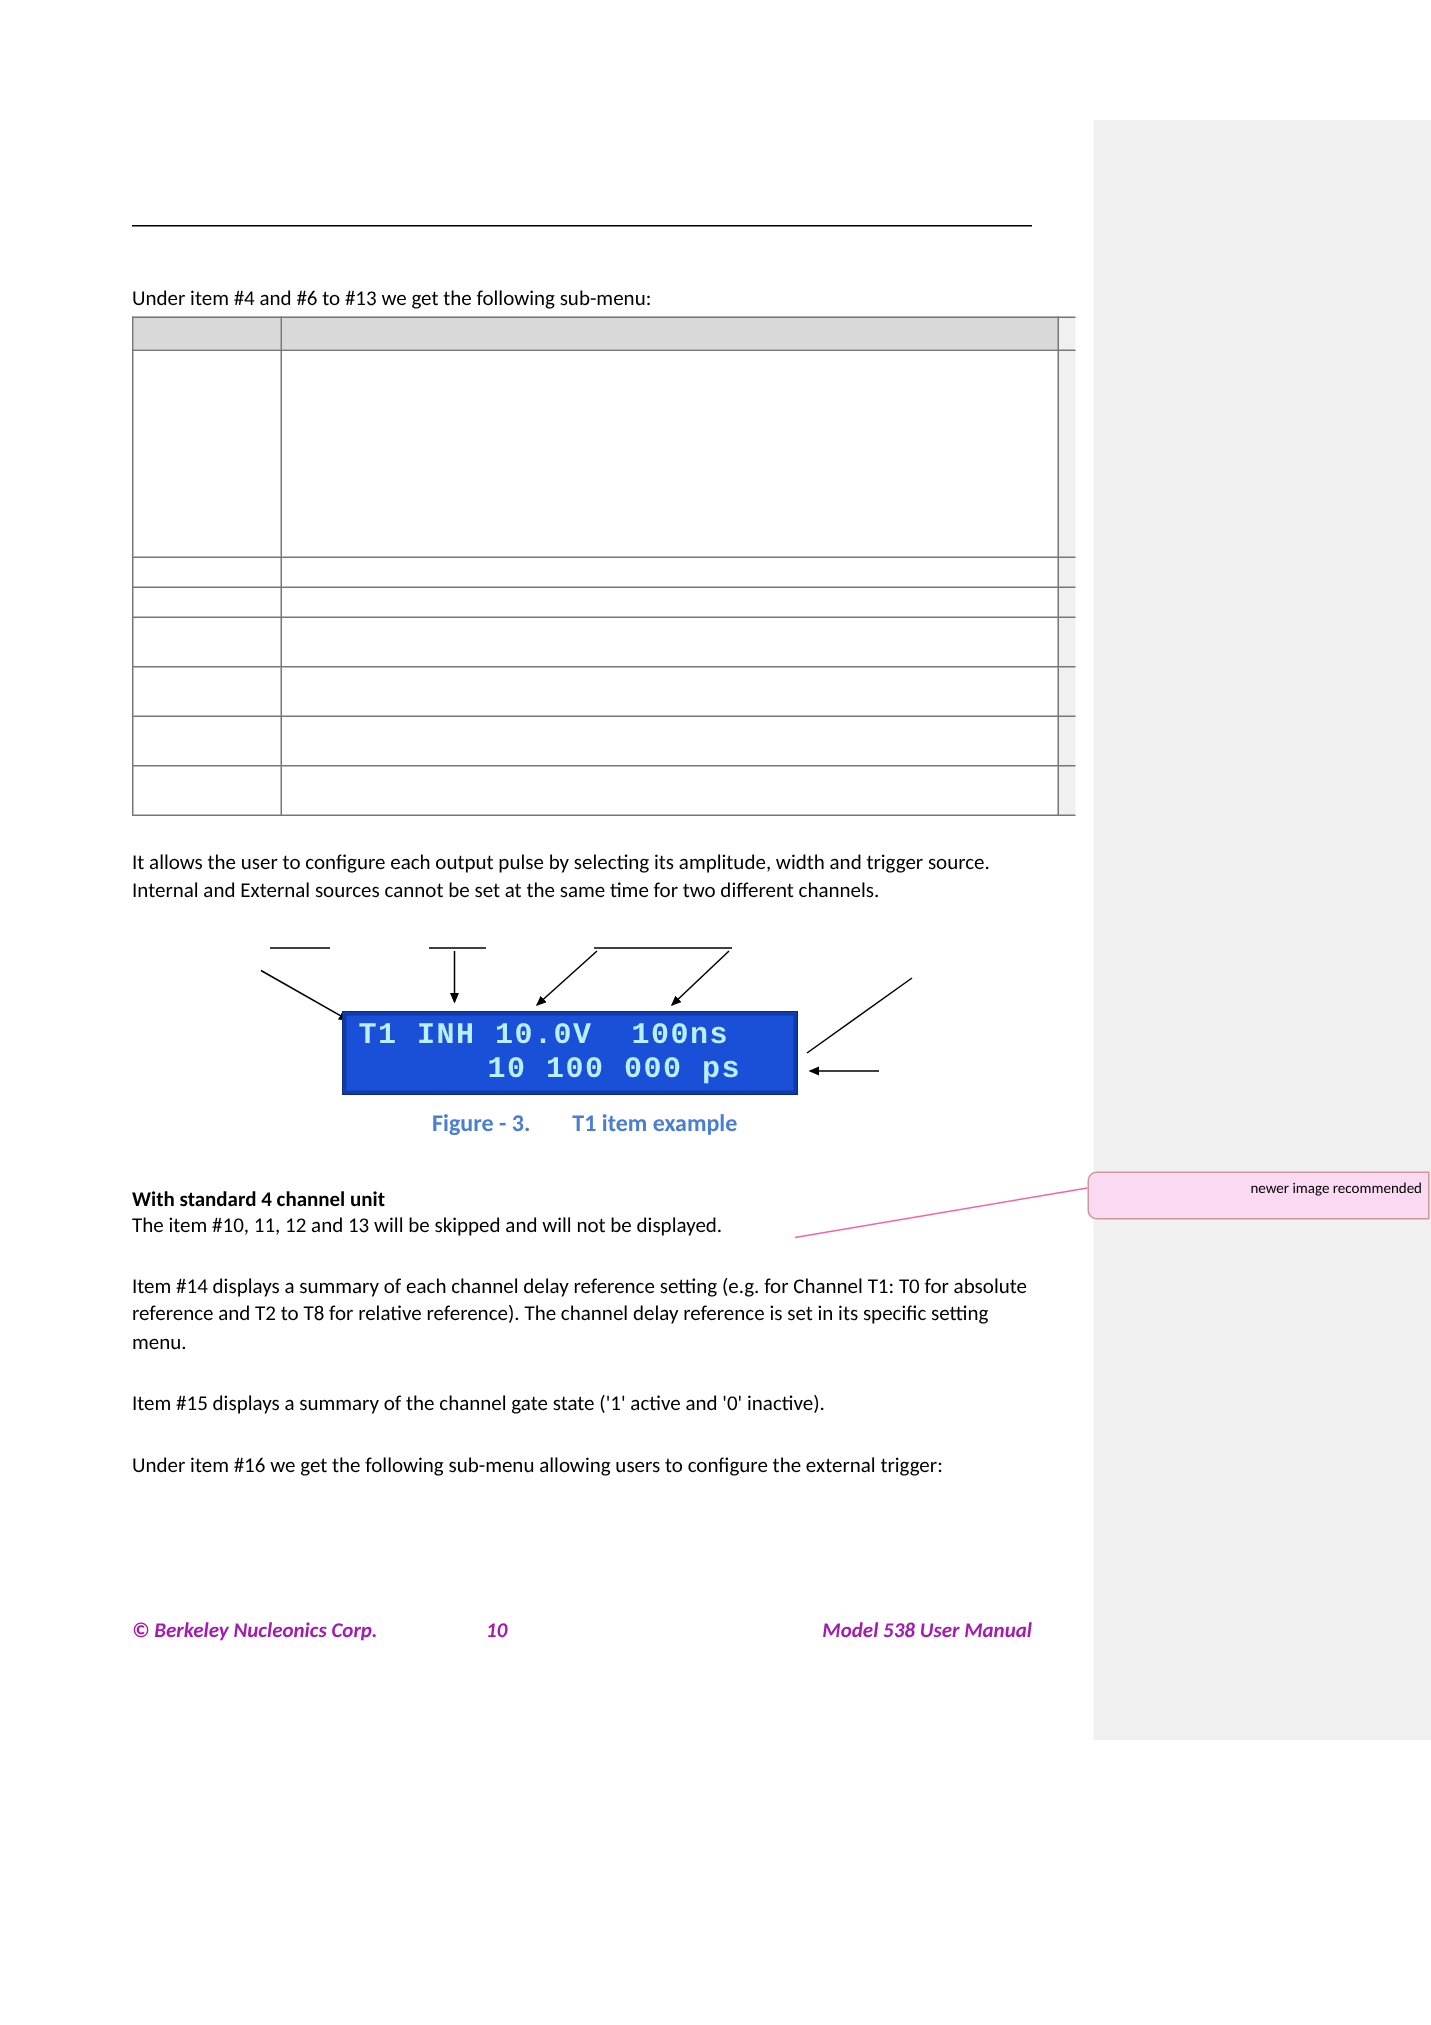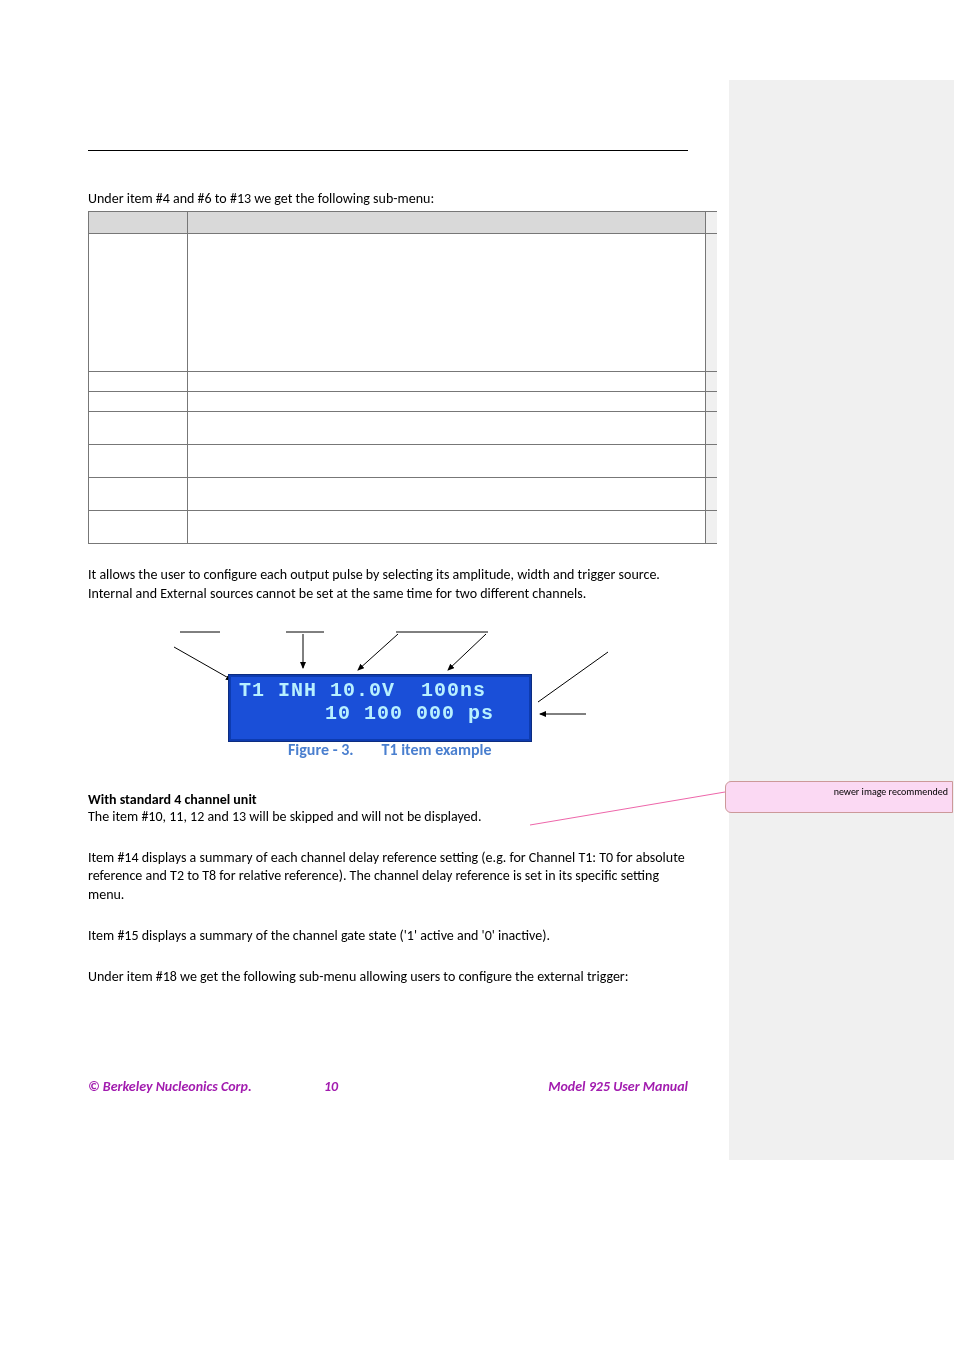--- a/index.html
+++ b/index.html
@@ -79,21 +79,21 @@
     position: relative;
     margin-top: 18px;
     height: 135px;
     width: 600px;
   }
   .lcd {
     position: absolute;
     left: 140px;
     top: 52px;
     width: 304px;
-    height: 68px;
+    height: 56px;
     background: #1a4fd8;
     border: 1px solid #0c2c80;
     color: #b8f0ff;
     font-family: "Courier New", monospace;
     font-weight: bold;
     letter-spacing: 1px;
     font-size: 20px;
     padding: 4px 10px 2px 10px;
     line-height: 1.15;
     white-space: pre;
@@ -246,29 +246,29 @@
     </div>
   </div>
 
   <div class="sub-head">With standard 4 channel unit</div>
   <div class="body-text">The item #10, 11, 12 and 13 will be skipped and will not be displayed.</div>
 
   <div class="body-text para-block">Item #14 displays a summary of each channel delay reference setting (e.g. for Channel T1: T0 for absolute reference and T2 to T8 for relative reference). The channel delay reference is set in its specific setting menu.</div>
 
   <div class="body-text para-block">Item #15 displays a summary of the channel gate state ('1' active and '0' inactive).</div>
 
-  <div class="body-text para-block">Under item #18 we get the following sub-menu allowing users to configure the external trigger:</div>
+  <div class="body-text para-block">Under item #16 we get the following sub-menu allowing users to configure the external trigger:</div>
 
 </div>
 
 <svg class="comment-line" width="954" height="1350" style="top:0;left:0;position:absolute;">
   <line x1="530" y1="825" x2="725" y2="792" stroke="#e6a" stroke-width="1"></line>
 </svg>
 
 <div class="comment-box">
   <span>newer image recommended</span>
 </div>
 
 <div class="foot">
   <span>© Berkeley Nucleonics Corp.</span>
   <span class="mid">10</span>
-  <span class="right">Model 925 User Manual</span>
+  <span class="right">Model 538 User Manual</span>
 </div>
 
 </body></html>

